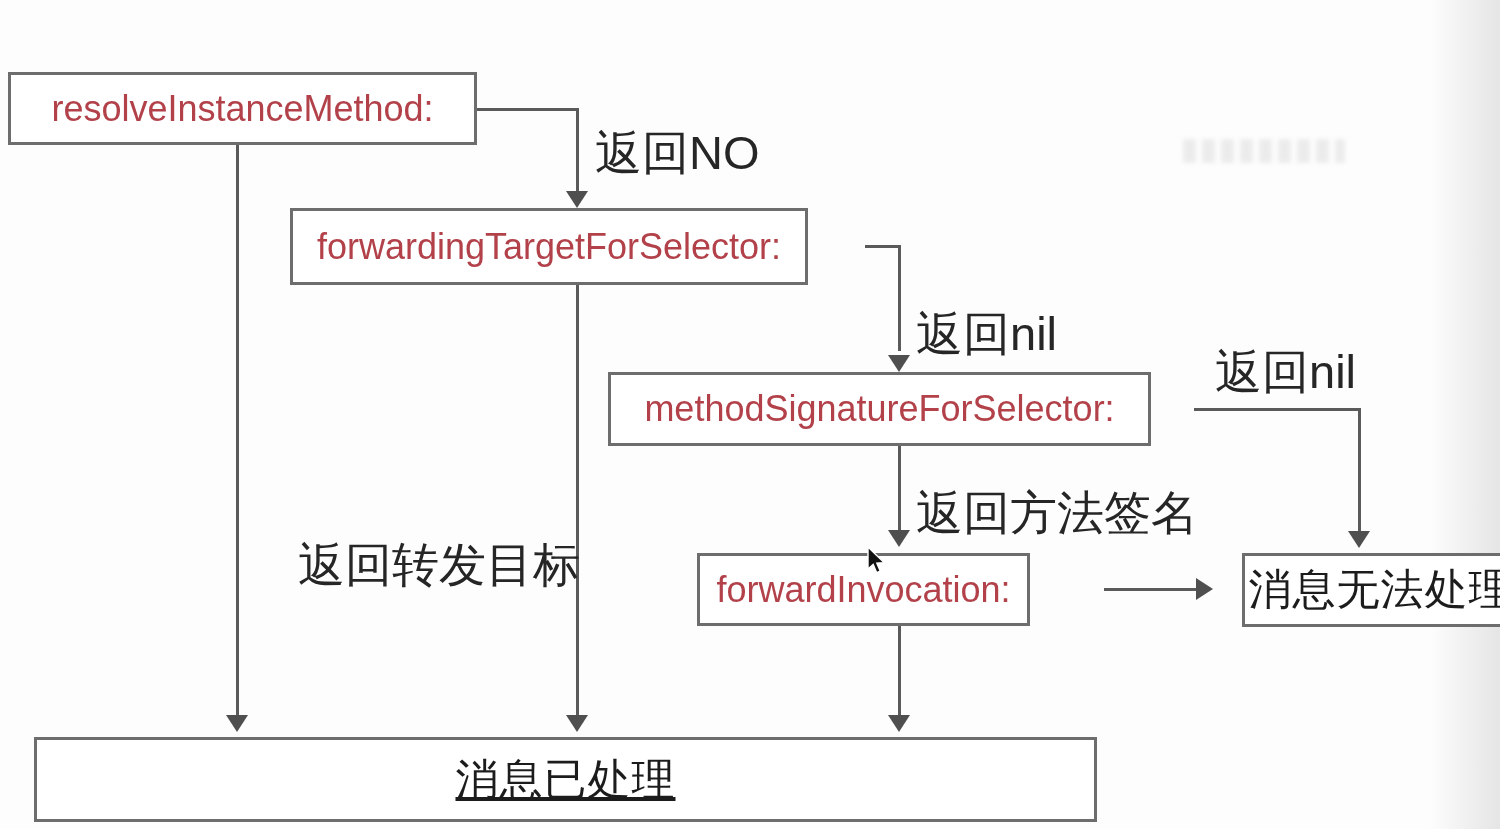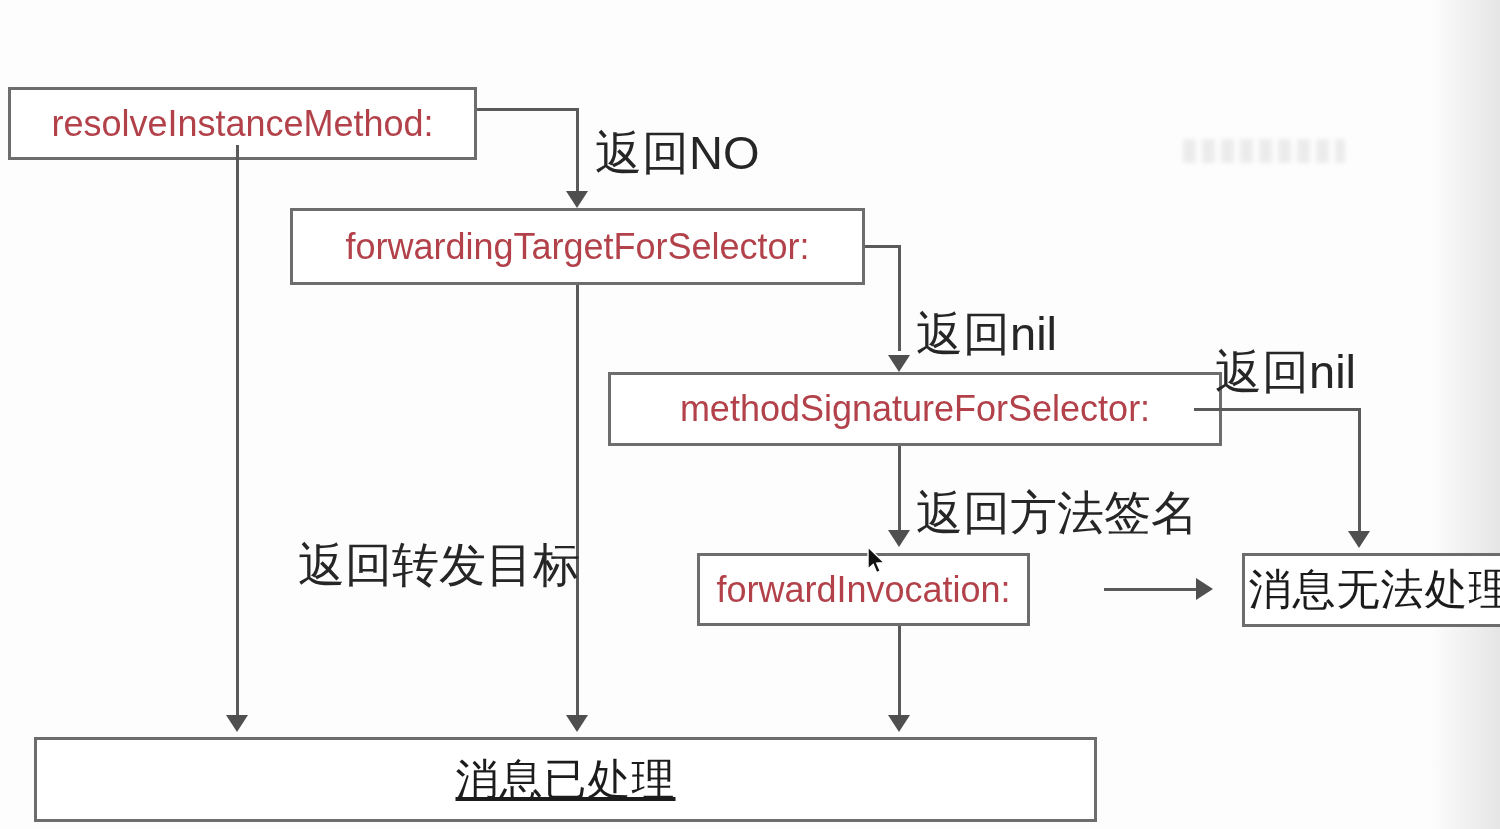--- a/index.html
+++ b/index.html
@@ -43,25 +43,25 @@
   #cursor{position:absolute;left:866px;top:546px;}
 </style>
 </head>
 <body>
 
 <div id="canvas">
 
   <div id="watermark"></div>
   <div id="right-shade"></div>
 
-  <div class="node method" style="left:8px;top:72px;width:469px;height:73px;margin-top:15px;">resolveInstanceMethod:</div>
+  <div class="node method" style="left:8px;top:72px;width:469px;height:73px;">resolveInstanceMethod:</div>
 
-  <div class="node method" style="left:290px;top:208px;width:575px;height:77px;">forwardingTargetForSelector:</div>
+  <div class="node method" style="left:290px;top:208px;width:518px;height:77px;">forwardingTargetForSelector:</div>
 
-  <div class="node method" style="left:608px;top:372px;width:614px;height:74px;">methodSignatureForSelector:</div>
+  <div class="node method" style="left:608px;top:372px;width:543px;height:74px;">methodSignatureForSelector:</div>
 
   <div class="node method" style="left:697px;top:553px;width:333px;height:73px;">forwardInvocation:</div>
 
   <div class="node outcome" style="left:1218px;top:553px;width:277px;height:74px;">消息无法处理</div>
 
   <div class="node outcome" style="left:10px;top:737px;width:1063px;height:85px;text-decoration:underline;">消息已处理</div>
 
   <div class="edge h" style="left:477px;top:108px;width:101px;"></div>
   <div class="edge v" style="left:576px;top:108px;height:86px;"></div>
   <div class="arrow-down" style="left:566px;top:191px;"></div>

